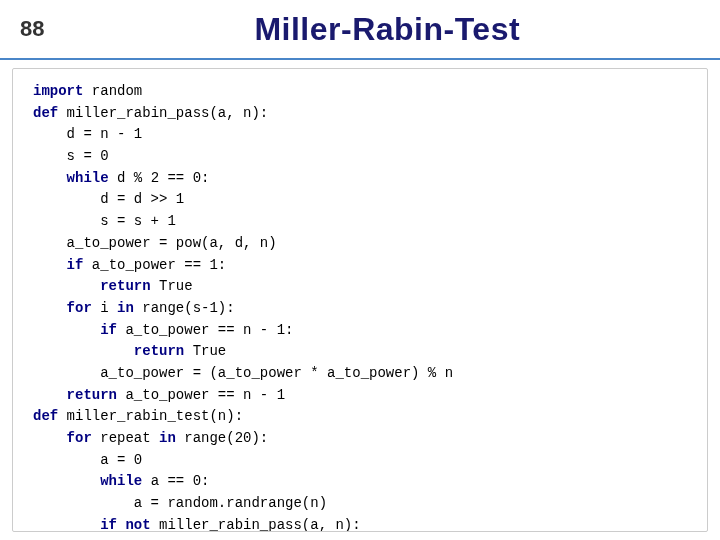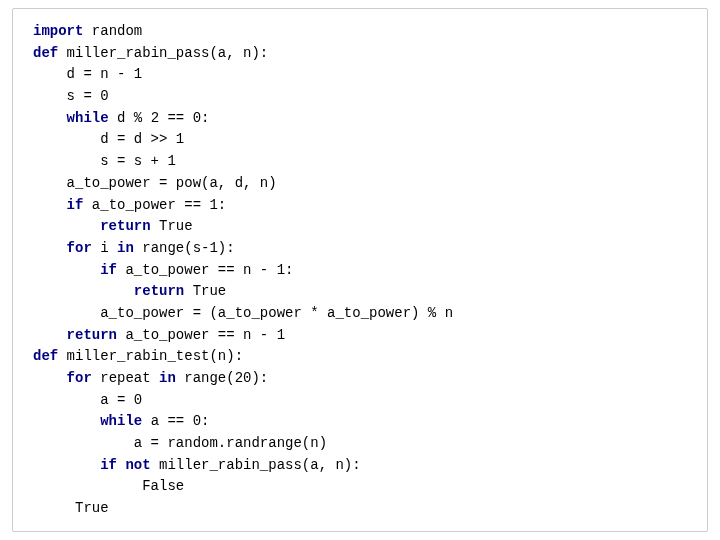--- a/index.html
+++ b/index.html
@@ -61,20 +61,24 @@
       color: #000000;
       white-space: pre;
     }
 
     .kw { color: #000080; font-weight: bold; }
   </style>
 </head>
 <body>
 
 <div class="slide-container">
+  <div class="header">
+    <div class="slide-number">88</div>
+    <div class="title">Miller-Rabin-Test</div>
+  </div>
 
   <div class="content-area">
     <div class="code-block"><span><span class="kw">import</span> random
 <span class="kw">def</span> miller_rabin_pass(a, n):
     d = n - 1
     s = 0
     <span class="kw">while</span> d % 2 == 0:
         d = d &gt;&gt; 1
         s = s + 1
     a_to_power = pow(a, d, n)

